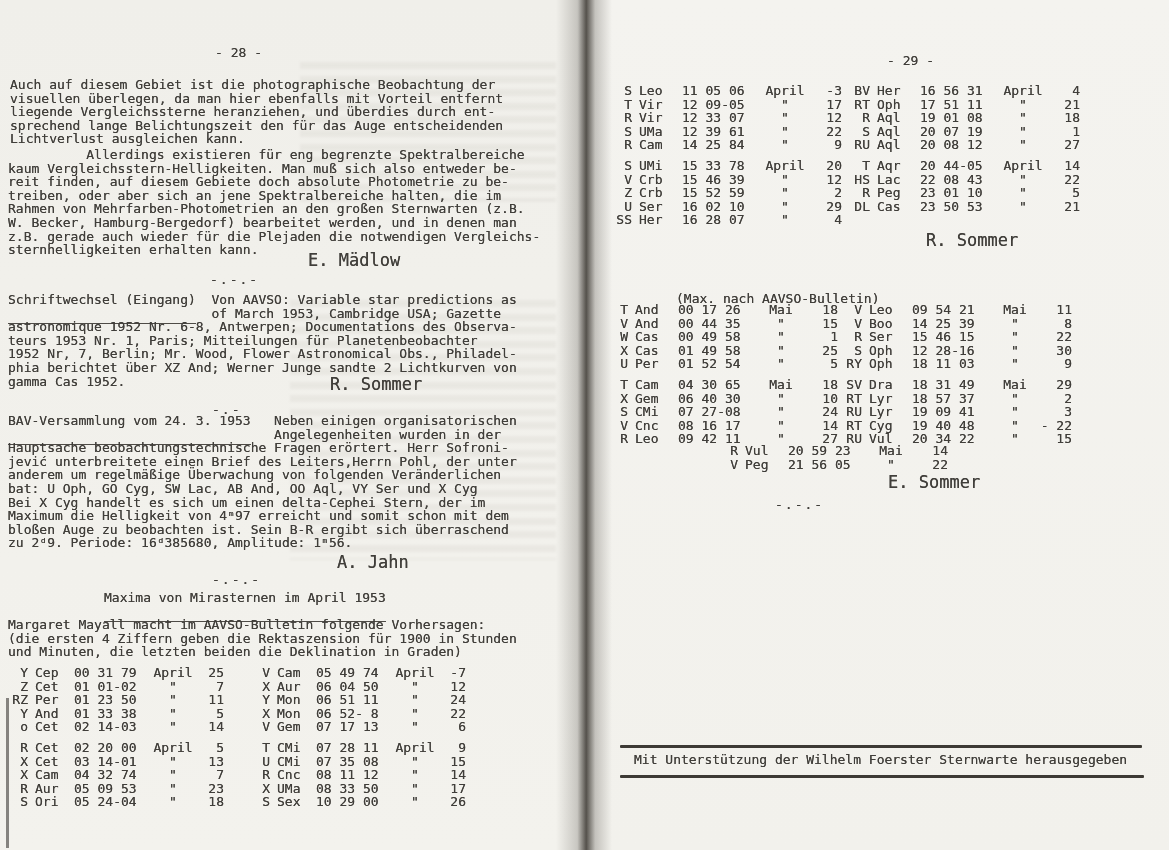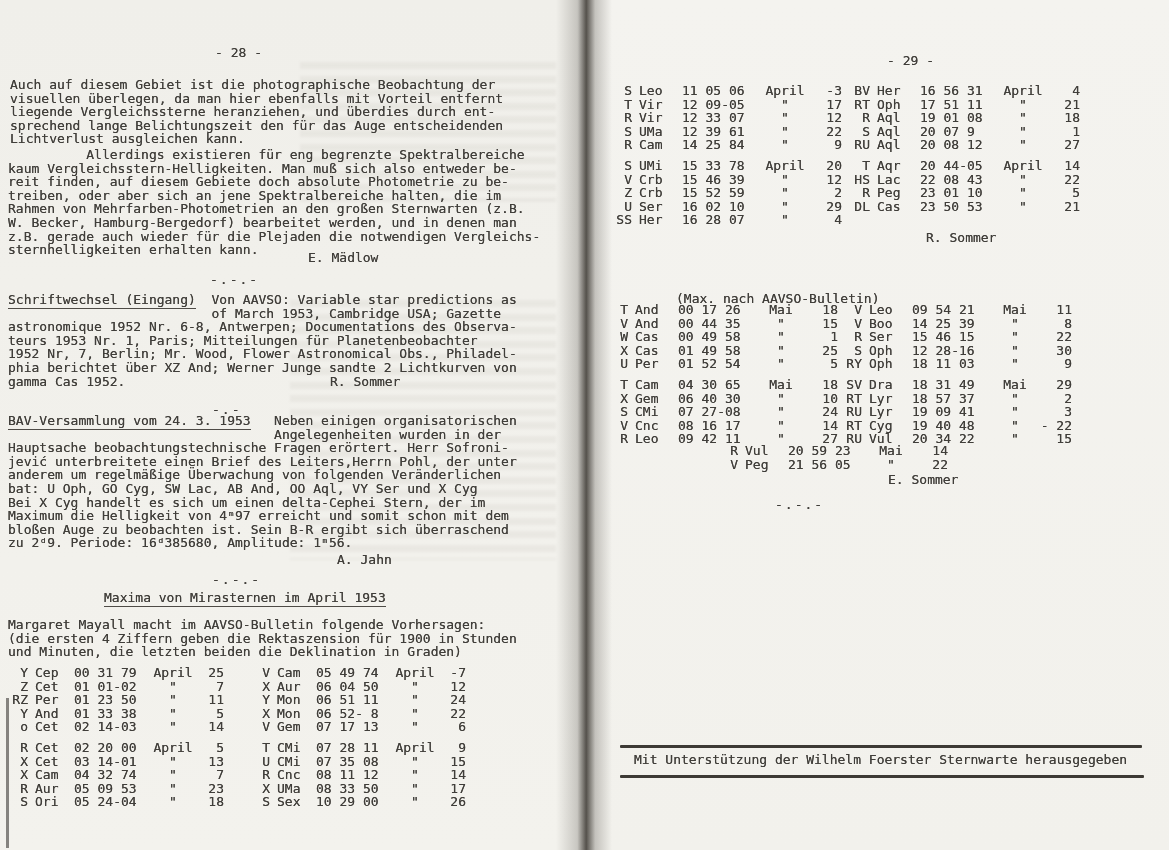--- a/index.html
+++ b/index.html
@@ -11,23 +11,23 @@
   #gutter{position:absolute;left:556px;width:56px;top:0;bottom:0;
     background:linear-gradient(90deg,rgba(90,86,80,0),rgba(74,70,63,.25) 38%,rgba(40,36,30,.78) 54%,rgba(74,70,63,.28) 70%,rgba(120,115,108,0));}
   #edgemark{position:absolute;left:6px;top:698px;width:3px;height:150px;background:#4a4743;opacity:.65}
   .bleed{position:absolute;opacity:.14;filter:blur(1.6px);
     background:repeating-linear-gradient(180deg,rgba(120,114,102,.5) 0 7px,rgba(0,0,0,0) 7px 13.6px)}
   #bleedL1{left:300px;top:62px;width:256px;height:140px}
   #bleedL2{left:290px;top:300px;width:266px;height:260px}
   .abs{position:absolute}
   .ink{text-shadow:0 0 .5px rgba(64,61,56,.85)}
   .block{font-size:13px;line-height:13.6px;white-space:pre}
-  .sig{font-size:13px;white-space:pre}
+  .sig{font-size:17px;white-space:pre}
   .sep{font-size:13px;letter-spacing:2px}
-  .title-u{border-bottom:1.4px solid #4e4b46;padding-bottom:1px}
+  .title-u{border-bottom:1.4px solid #4e4b46;padding-bottom:16px}
   .vtable{display:flex;flex-direction:column}
   .ggap{height:7px}
   .trow{display:grid;grid-template-columns:20px 50px 80px 46px 34px;font-size:13px;line-height:13.6px;white-space:pre}
   .compact .trow{grid-template-columns:18px 46px 76px 46px 28px}
   .trow .c0{text-align:right}
   .trow .c1{padding-left:7px}
   .trow .c3{text-align:center}
   .trow .c4{text-align:right}
   .rule{background:#3d3a35;height:3px;border-radius:1px}
   
@@ -151,21 +151,21 @@
       <div class="trow"><span class="c0">S</span><span class="c1">UMi</span><span class="c2">15 33 78</span><span class="c3">April</span><span class="c4">20</span></div>
       <div class="trow"><span class="c0">V</span><span class="c1">Crb</span><span class="c2">15 46 39</span><span class="c3">"</span><span class="c4">12</span></div>
       <div class="trow"><span class="c0">Z</span><span class="c1">Crb</span><span class="c2">15 52 59</span><span class="c3">"</span><span class="c4">2</span></div>
       <div class="trow"><span class="c0">U</span><span class="c1">Ser</span><span class="c2">16 02 10</span><span class="c3">"</span><span class="c4">29</span></div>
       <div class="trow"><span class="c0">SS</span><span class="c1">Her</span><span class="c2">16 28 07</span><span class="c3">"</span><span class="c4">4</span></div>
     </div>
   <div class="abs vtable ink" id="t29aR">
       <div class="trow"><span class="c0">BV</span><span class="c1">Her</span><span class="c2">16 56 31</span><span class="c3">April</span><span class="c4">4</span></div>
       <div class="trow"><span class="c0">RT</span><span class="c1">Oph</span><span class="c2">17 51 11</span><span class="c3">"</span><span class="c4">21</span></div>
       <div class="trow"><span class="c0">R</span><span class="c1">Aql</span><span class="c2">19 01 08</span><span class="c3">"</span><span class="c4">18</span></div>
-      <div class="trow"><span class="c0">S</span><span class="c1">Aql</span><span class="c2">20 07 9</span><span class="c3">"</span><span class="c4">1</span></div>
+      <div class="trow"><span class="c0">S</span><span class="c1">Aql</span><span class="c2">20 07 19</span><span class="c3">"</span><span class="c4">1</span></div>
       <div class="trow"><span class="c0">RU</span><span class="c1">Aql</span><span class="c2">20 08 12</span><span class="c3">"</span><span class="c4">27</span></div>
       <div class="ggap"></div>
       <div class="trow"><span class="c0">T</span><span class="c1">Aqr</span><span class="c2">20 44-05</span><span class="c3">April</span><span class="c4">14</span></div>
       <div class="trow"><span class="c0">HS</span><span class="c1">Lac</span><span class="c2">22 08 43</span><span class="c3">"</span><span class="c4">22</span></div>
       <div class="trow"><span class="c0">R</span><span class="c1">Peg</span><span class="c2">23 01 10</span><span class="c3">"</span><span class="c4">5</span></div>
       <div class="trow"><span class="c0">DL</span><span class="c1">Cas</span><span class="c2">23 50 53</span><span class="c3">"</span><span class="c4">21</span></div>
     </div>
   <div class="abs sig ink" id="sig-sommer-a">R. Sommer</div>
   <div class="abs block ink" id="mai-sub">(Max. nach AAVSO-Bulletin)</div>
   <div class="abs vtable ink" id="t29mL">

